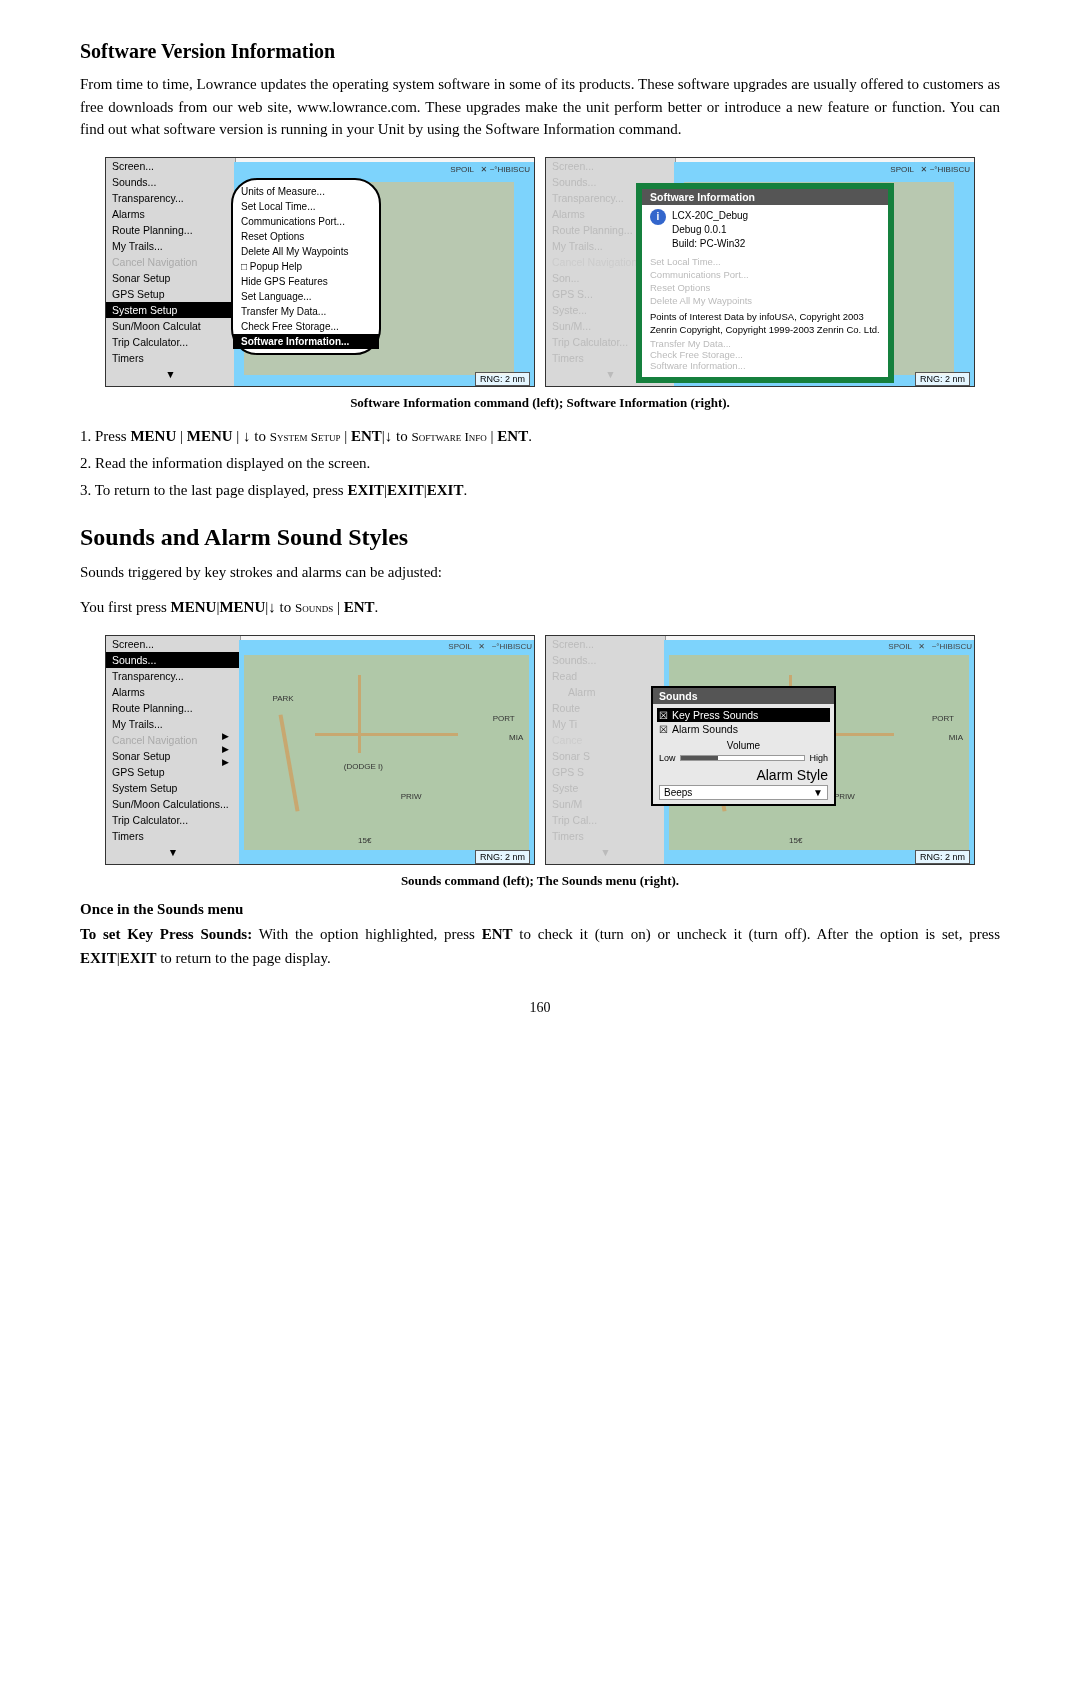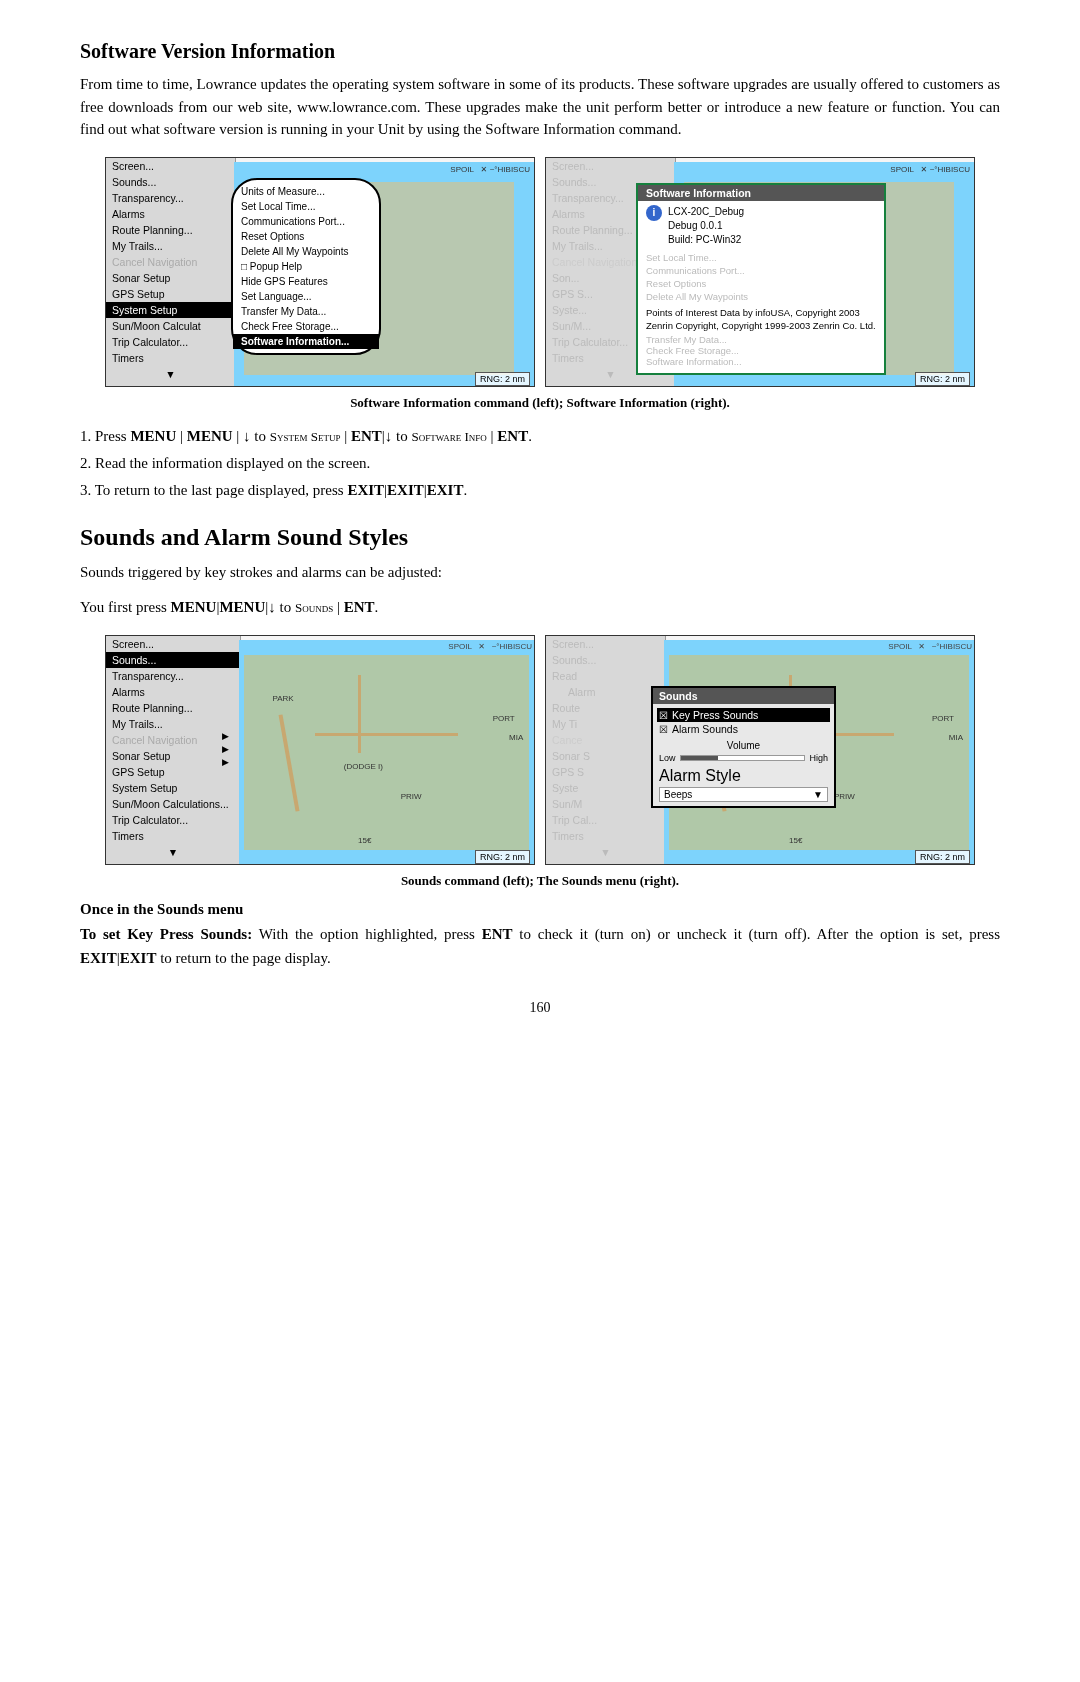--- a/index.html
+++ b/index.html
@@ -83,21 +83,21 @@
       font-size: 10.5px;
       list-style: none;
       white-space: nowrap;
     }
     
     .info-popup {
       position: absolute;
       left: 105px;
       top: 28px;
       background: #fff;
-      border: 2px solid #15803d;
+      border: 6px solid #15803d;
       padding: 6px 8px;
       z-index: 10;
       min-width: 220px;
       font-size: 10px;
     }
     .info-popup-title {
       font-weight: bold;
       background: #555;
       color: #fff;
       margin: -6px -8px 4px -8px;
@@ -187,22 +187,23 @@
       left: 0;
       top: 0;
       bottom: 0;
       width: 30%;
       background: #555;
     }
     .alarm-style-section {
       margin-top: 4px;
     }
     .alarm-style-label {
-      font-size: 16px;
+      font-size: 14px;
       margin-bottom: 2px;
+      text-align: right;
     }
     .alarm-style-select {
       display: flex;
       align-items: center;
       justify-content: space-between;
       border: 1px solid #999;
       background: #fff;
       padding: 1px 4px;
       font-size: 10px;
     }

